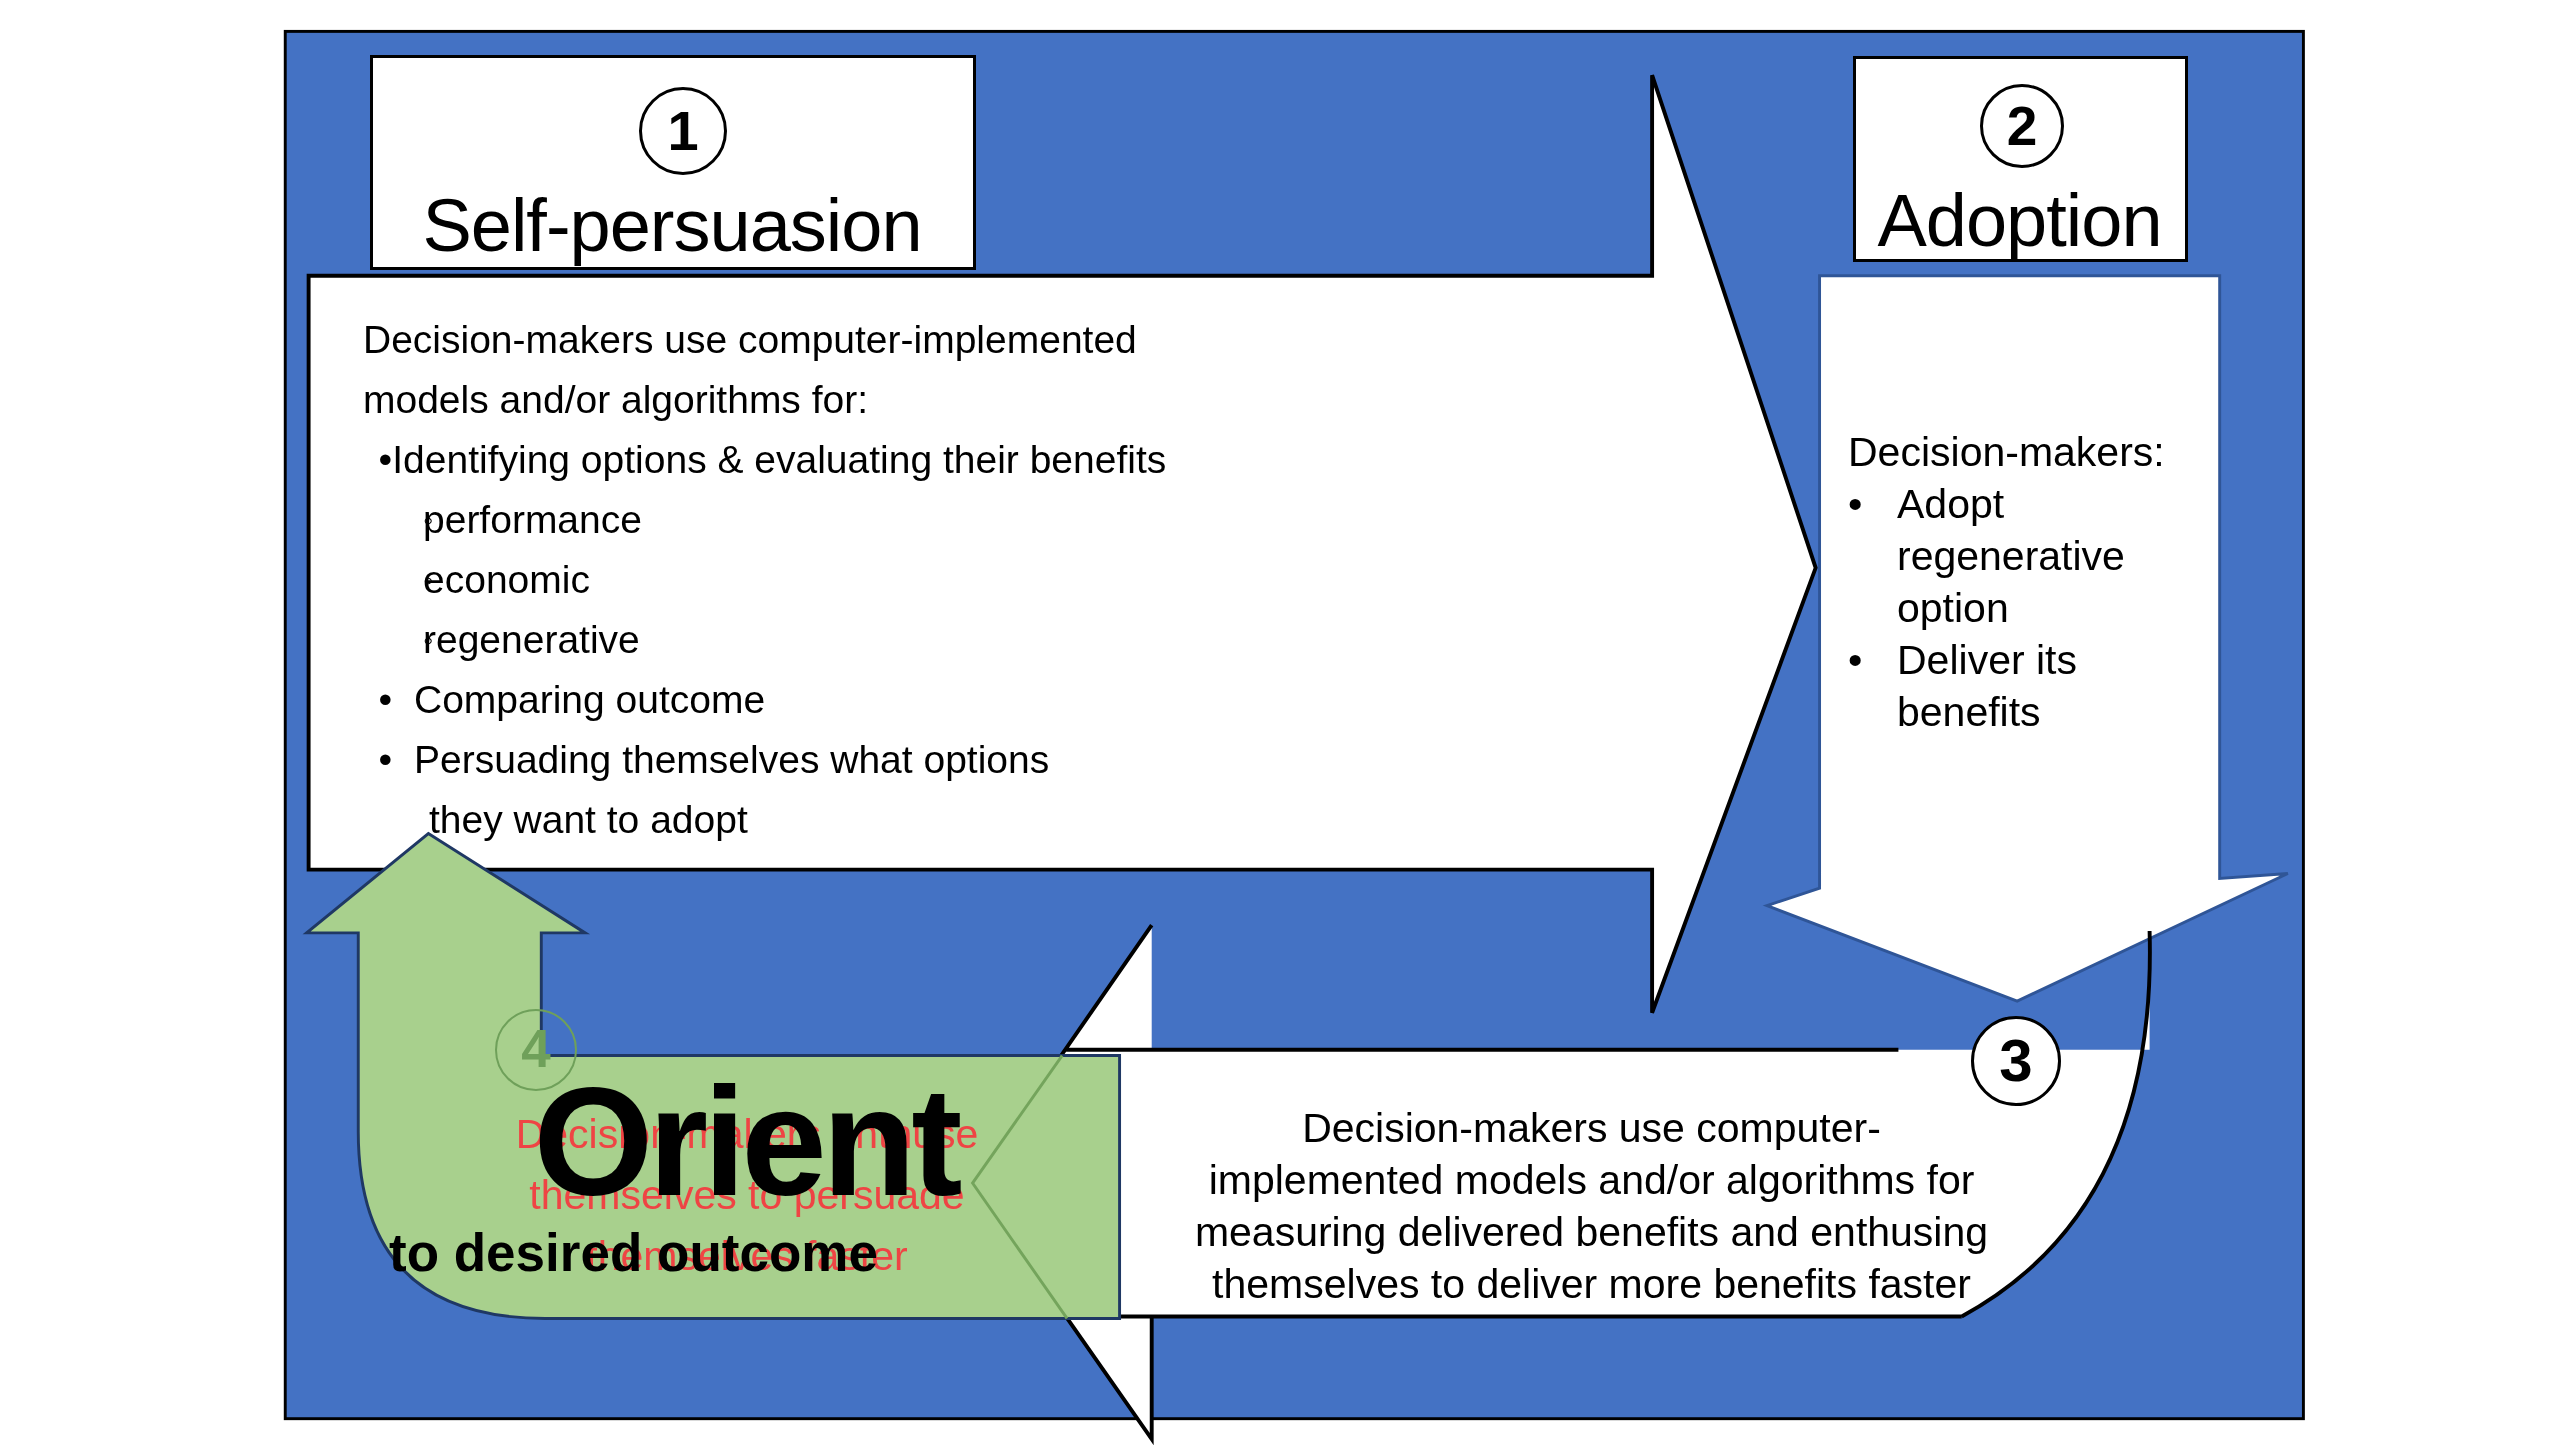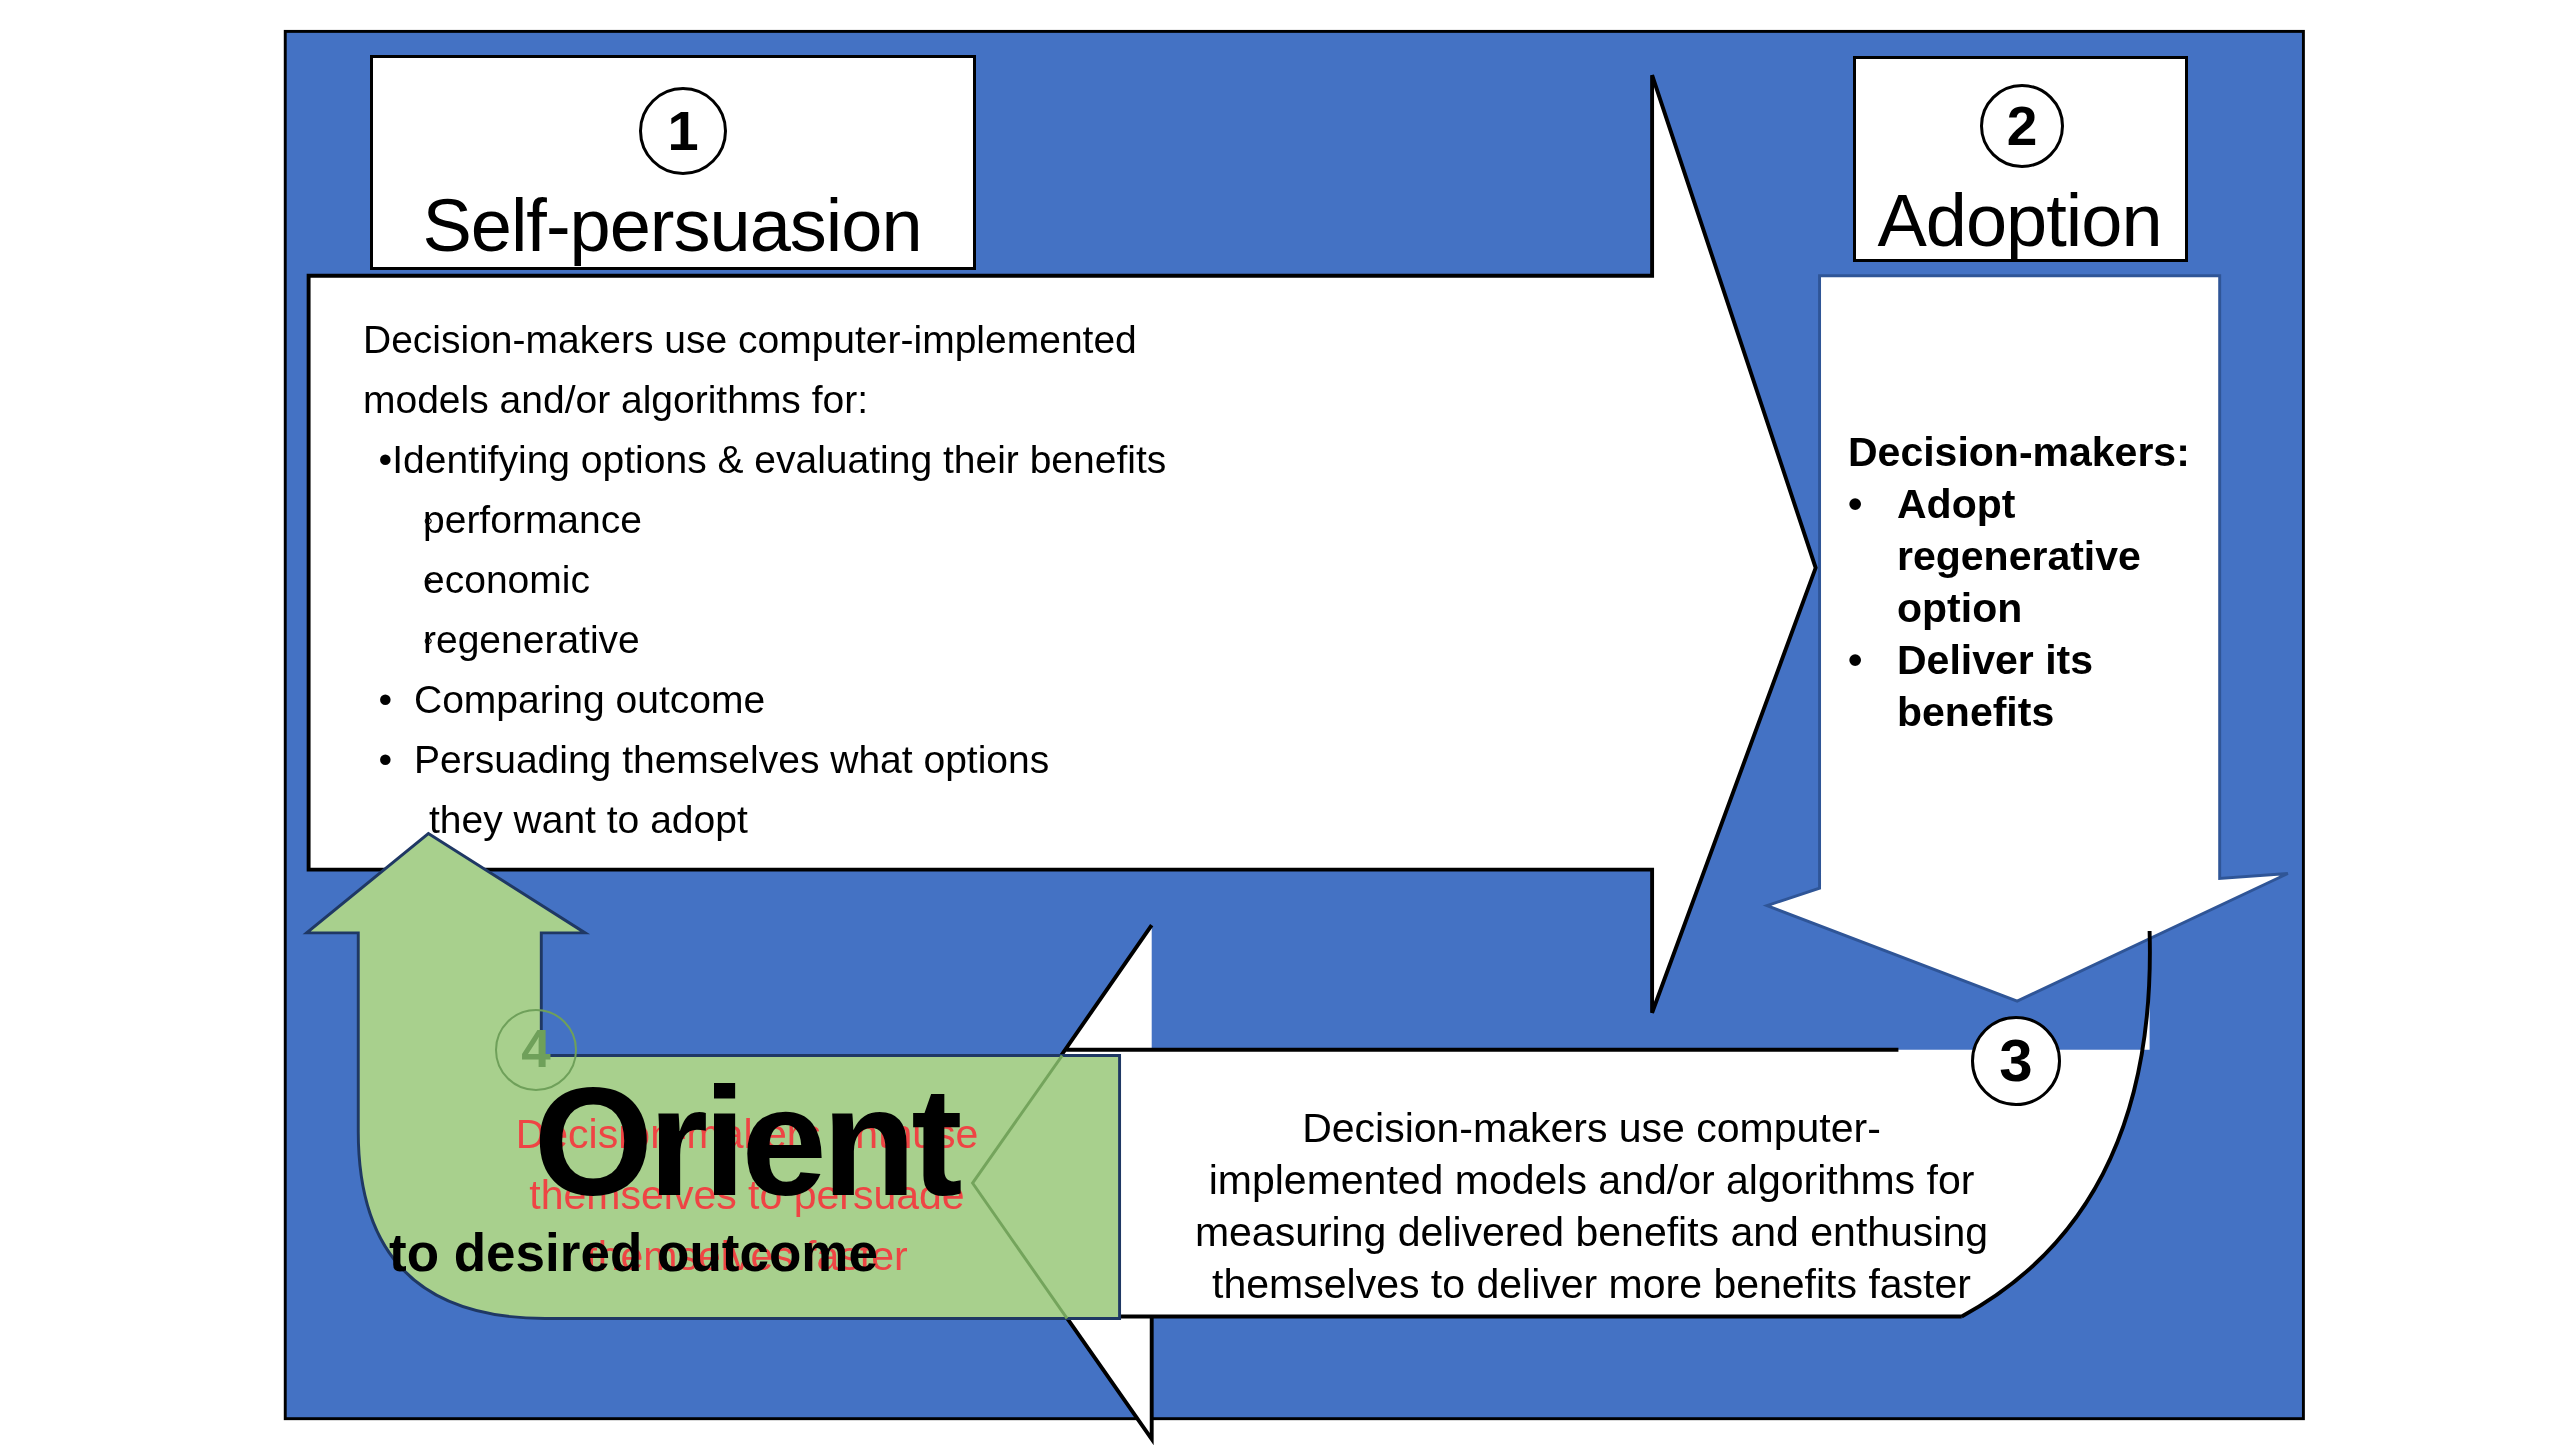--- a/index.html
+++ b/index.html
@@ -14,21 +14,21 @@
   .badge.green{border-color:#6fa05a;color:#6fa05a;background:transparent;}
   .boxtitle{font-size:74px;letter-spacing:-1px;white-space:nowrap;}
 
   .content-text{font-size:39px;line-height:60px;white-space:nowrap;margin-left:32px;}
   .content-text .row{display:flex;}
   .content-text .m1{width:51px;padding-left:15.6px;box-sizing:border-box;}
   .content-text .m2{width:60px;padding-left:60px;box-sizing:border-box;font-size:29px;}
   .content-text .cont{padding-left:66px;}
 
   .panel-text{font-size:41px;line-height:52px;white-space:nowrap;}
-  .panel-text .row{display:flex;font-weight:bold;}
+  .panel-text .row{display:flex;}
   .panel-text .pm{width:49px;}
 
   .band-text{font-size:41px;line-height:52px;text-align:center;white-space:nowrap;}
 
   .ghost-text{font-size:41px;line-height:61px;text-align:center;color:#ef4444;white-space:nowrap;}
   .orient-main{font-size:154px;font-weight:bold;letter-spacing:-4.9px;text-align:center;line-height:146px;}
   .orient-sub{font-size:53px;font-weight:bold;line-height:55px;}
 </style>
 </head>
 <body>

